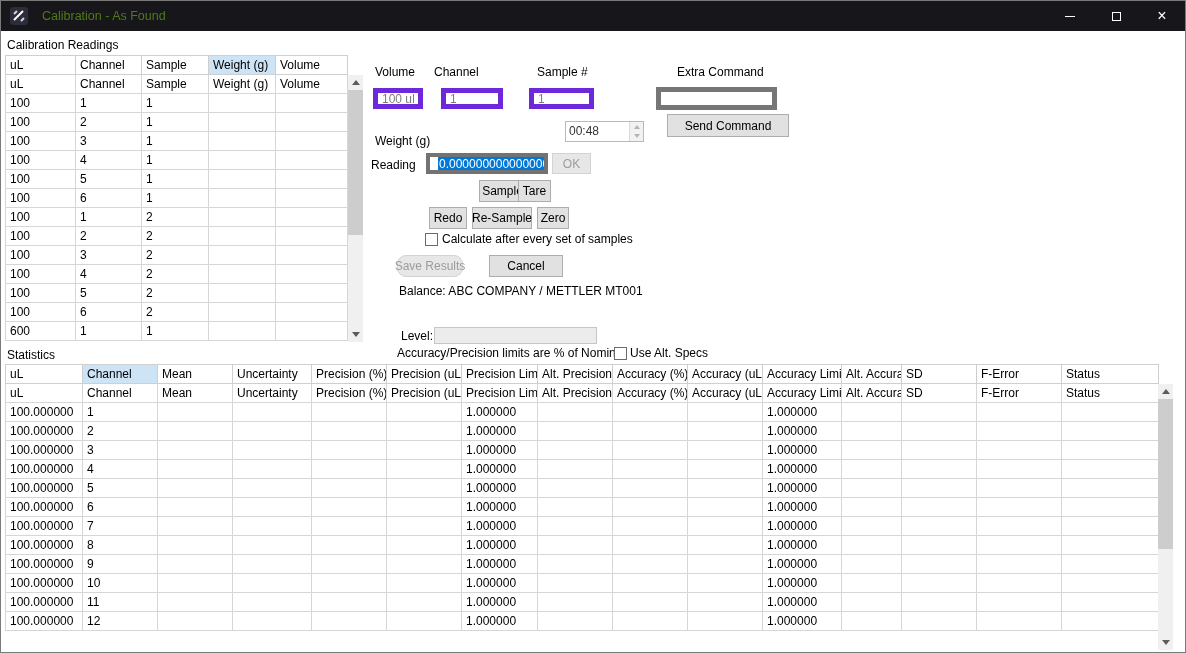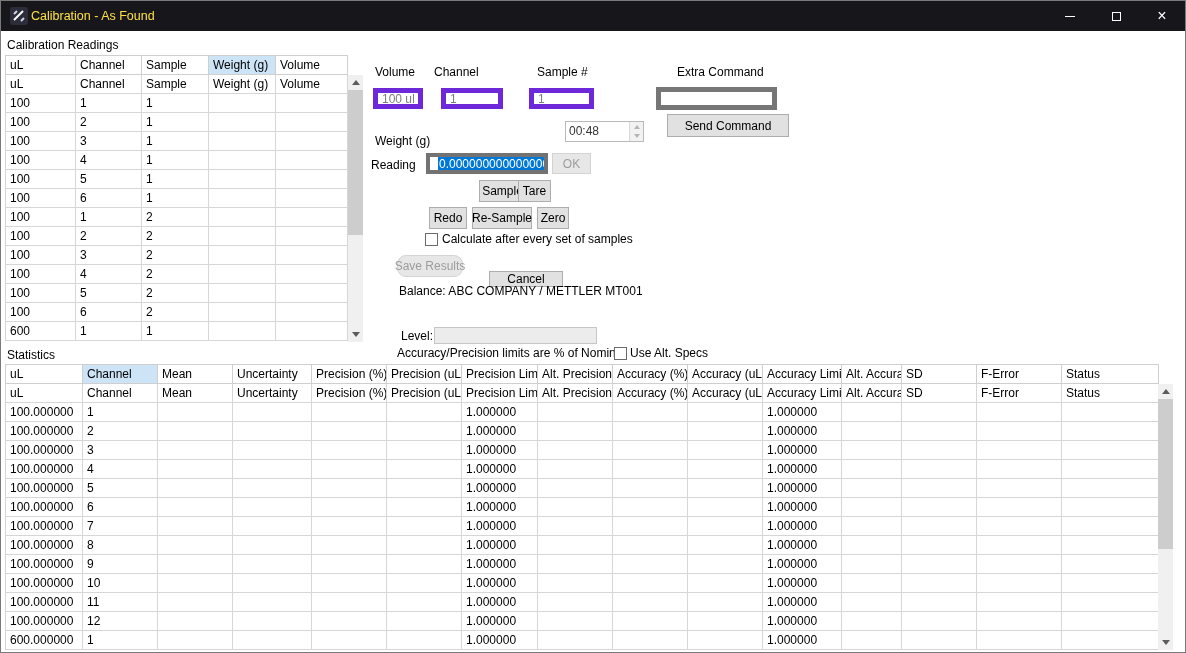--- a/index.html
+++ b/index.html
@@ -3,21 +3,21 @@
 <meta charset="utf-8">
 <style>
   * { margin:0; padding:0; box-sizing:border-box; }
   html,body { background:#6f6f6f; }
   body { font-family:"Liberation Sans", sans-serif; }
   .window { position:relative; width:1186px; height:653px; background:#ffffff; overflow:hidden; border:1px solid #7a7a7a; }
 
   
   .titlebar { position:absolute; top:0; left:0; right:0; height:30px; background:#17171b; display:flex; align-items:center; }
   .app-icon { margin-left:9px; width:18px; height:18px; flex:0 0 auto; }
-  .title-text { margin-left:3px; font-size:12.5px; color:#fde047; }
+  .title-text { margin-left:14px; font-size:12.5px; color:#4d7c0f; }
   .win-controls { position:absolute; right:0; top:0; height:30px; display:flex; }
   .win-btn { width:46px; height:30px; display:flex; align-items:center; justify-content:center; cursor:default; }
   .min-glyph { width:10px; height:1px; background:#ffffff; }
   .max-glyph { width:9px; height:9px; border:1px solid #ffffff; }
   .close-glyph { color:#ffffff; font-size:16px; line-height:1; }
 
   
   .lbl { position:absolute; font-size:12px; color:#000; white-space:nowrap; }
 
   
@@ -241,21 +241,21 @@
   <div class="btn" style="left:517px; top:179px; width:33px; height:22px;">Tare</div>
 
   <div class="btn" style="left:428px; top:206px; width:38px; height:22px;">Redo</div>
   <div class="btn" style="left:471px; top:206px; width:60px; height:22px;">Re-Sample</div>
   <div class="btn" style="left:536px; top:206px; width:32px; height:22px;">Zero</div>
 
   <div class="checkbox" style="left:424px; top:232px;"></div>
   <div class="lbl" style="left:441px; top:231px;">Calculate after every set of samples</div>
 
   <div class="btn disabled" style="left:396px; top:254px; width:66px; height:22px;border-radius:9px;">Save Results</div>
-  <div class="btn" style="left:488px; top:270px; width:74px; height:16px;">Cancel</div>
+  <div class="btn" style="left:488px; top:254px; width:74px; height:22px;">Cancel</div>
 
   <div class="lbl" style="left:398px; top:283px;">Balance: ABC COMPANY / METTLER MT001</div>
 
   <div class="lbl" style="left:400px; top:328px;">Level:</div>
   <div class="level-box" style="left:433px; top:326px; width:163px; height:17px;"></div>
 
   <div class="lbl" style="left:396px; top:345px;">Accuracy/Precision limits are % of Nominal</div>
   <div class="checkbox" style="left:613px; top:346px;"></div>
   <div class="lbl" style="left:629px; top:345px;">Use Alt. Specs</div>
 
@@ -514,37 +514,20 @@
             <td>1.000000</td>
             <td></td>
             <td></td>
             <td></td>
             <td>1.000000</td>
             <td></td>
             <td></td>
             <td></td>
             <td></td>
           </tr>
-          <tr>
-            <td>600.000000</td>
-            <td>1</td>
-            <td></td>
-            <td></td>
-            <td></td>
-            <td></td>
-            <td>1.000000</td>
-            <td></td>
-            <td></td>
-            <td></td>
-            <td>1.000000</td>
-            <td></td>
-            <td></td>
-            <td></td>
-            <td></td>
-          </tr>
         </tbody>
     </table>
     <div class="vscroll" style="top:20px; height:266px;">
       <div class="sb-btn up">
           <span class="tri-up"></span>
         </div>
       <div class="sb-thumb" style="top:15px; height:150px;"></div>
       <div class="sb-btn down">
           <span class="tri-down"></span>
         </div>

